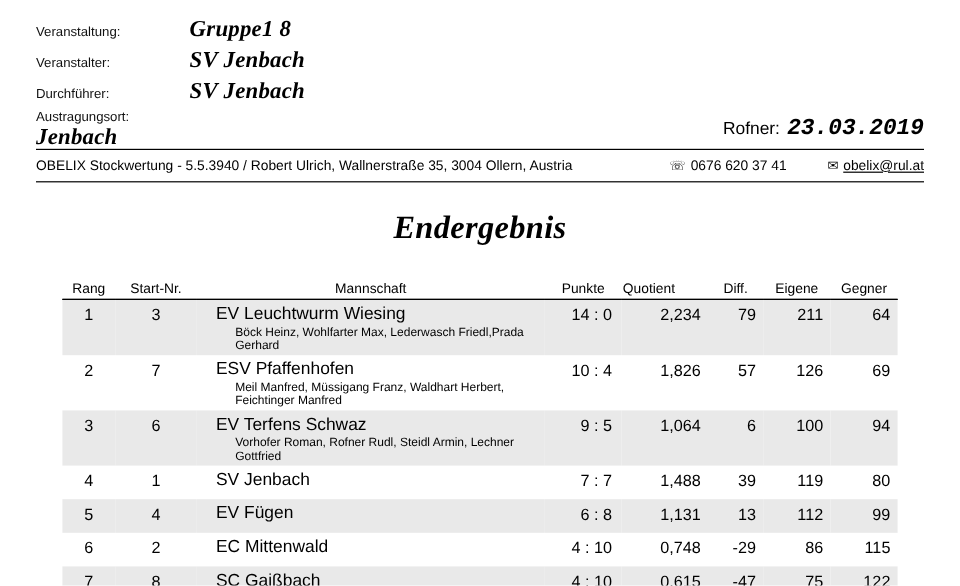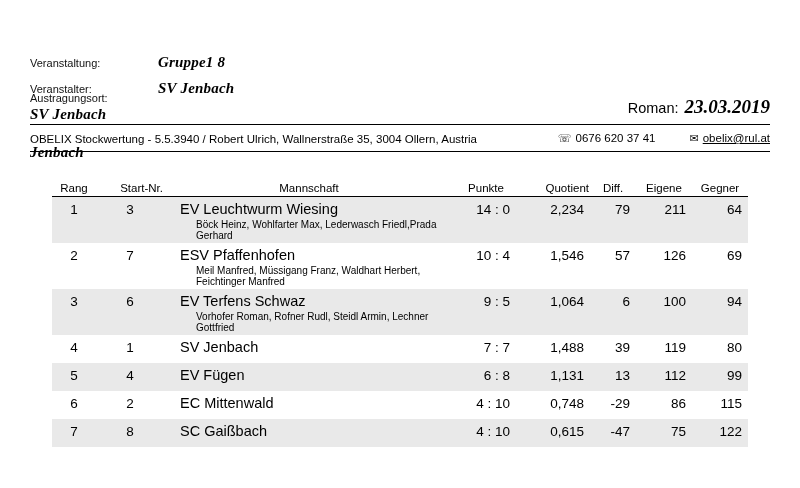--- a/index.html
+++ b/index.html
@@ -33,41 +33,40 @@
   }
   .hdr-label {
     width: 128px;
     font-size: 11px;
     color: #111;
   }
   .hdr-value {
     font-family: "Liberation Serif", serif;
     font-style: italic;
     font-weight: bold;
-    font-size: 15px;
+    font-size: 19px;
     letter-spacing: 0.2px;
-    margin-top: 40px;
   }
   .hdr-row.last {
     position: relative;
     flex-direction: column;
   }
   .date-wrap {
     position: absolute;
     right: 0;
     bottom: 0;
     display: flex;
     align-items: baseline;
   }
   .date-label {
     font-size: 14.5px;
     margin-right: 6px;
   }
   .date-value {
-    font-family: Liberation Serif, serif;
+    font-family: Liberation Mono, monospace;
     font-style: italic;
     font-weight: bold;
     font-size: 19px;
   }
 
   .rule {
     border-top: 1px solid #000;
     margin-top: 6px;
   }
 
@@ -126,24 +125,24 @@
     font-size: 13.5px;
   }
   table.results thead th {
     font-size: 11.5px;
     font-weight: normal;
     padding-bottom: 2px;
     border-bottom: 1px solid #000;
     white-space: nowrap;
   }
   th.c-rang     { width: 42px;  text-align: center; }
-  th.c-start    { width: 66px;  text-align: right; }
+  th.c-start    { width: 66px;  text-align: center; }
   th.c-team     { text-align: center; }
   th.c-punkte   { width: 62px;  text-align: center; }
-  th.c-quotient { width: 70px;  text-align: right; }
+  th.c-quotient { width: 70px;  text-align: left; }
   th.c-diff     { width: 44px;  text-align: center; }
   th.c-eigene   { width: 54px;  text-align: center; }
   th.c-gegner   { width: 54px;  text-align: center; }
 
   tr.shaded td { background: #e9e9e9; }
 
   td.rang, td.start {
     text-align: center;
     font-size: 13.5px;
     vertical-align: top;
@@ -181,46 +180,48 @@
   <div class="header">
     <div class="hdr-row">
       <div class="hdr-label">Veranstaltung:</div>
       <div class="hdr-value">Gruppe1 8</div>
     </div>
     <div class="hdr-row">
       <div class="hdr-label">Veranstalter:</div>
       <div class="hdr-value">SV Jenbach</div>
     </div>
     <div class="hdr-row">
+      <div class="hdr-label">Durchführer:</div>
       <div class="hdr-value">SV Jenbach</div>
     </div>
     <div class="hdr-row last">
       <div class="hdr-label">Austragungsort:</div>
       <div class="hdr-value">Jenbach</div>
       <div class="date-wrap">
-        <span class="date-label">Roman:</span>
+        <span class="date-label">Rofner:</span>
         <span class="date-value">23.03.2019</span>
       </div>
     </div>
   </div>
 
   <div class="rule"></div>
 
   <div class="contact">
     <div class="contact-left">OBELIX Stockwertung - 5.5.3940 / Robert Ulrich, Wallnerstraße 35, 3004 Ollern, Austria</div>
     <div class="contact-phone">
       <span class="glyph">☏</span><span>0676 620 37 41</span>
     </div>
     <div class="contact-mail">
       <span class="glyph">✉</span><span class="mail-link">obelix@rul.at</span>
     </div>
   </div>
 
   <div class="rule2"></div>
 
+  <div class="title">Endergebnis</div>
 
   <div class="table-wrap">
     <table class="results">
       <thead>
         <tr>
           <th class="c-rang">Rang</th>
           <th class="c-start">Start-Nr.</th>
           <th class="c-team">Mannschaft</th>
           <th class="c-punkte">Punkte</th>
           <th class="c-quotient">Quotient</th>
@@ -246,21 +247,21 @@
         </tr>
 
         <tr class="row tall">
           <td class="rang">2</td>
           <td class="start">7</td>
           <td class="team">
             <div>ESV Pfaffenhofen</div>
             <div class="players">Meil Manfred, Müssigang Franz, Waldhart Herbert, Feichtinger Manfred</div>
           </td>
           <td class="num punkte">10 : 4</td>
-          <td class="num">1,546</td>
+          <td class="num">1,826</td>
           <td class="num">57</td>
           <td class="num">126</td>
           <td class="num">69</td>
         </tr>
 
         <tr class="row tall shaded">
           <td class="rang">3</td>
           <td class="start">6</td>
           <td class="team">
             <div>EV Terfens Schwaz</div>

